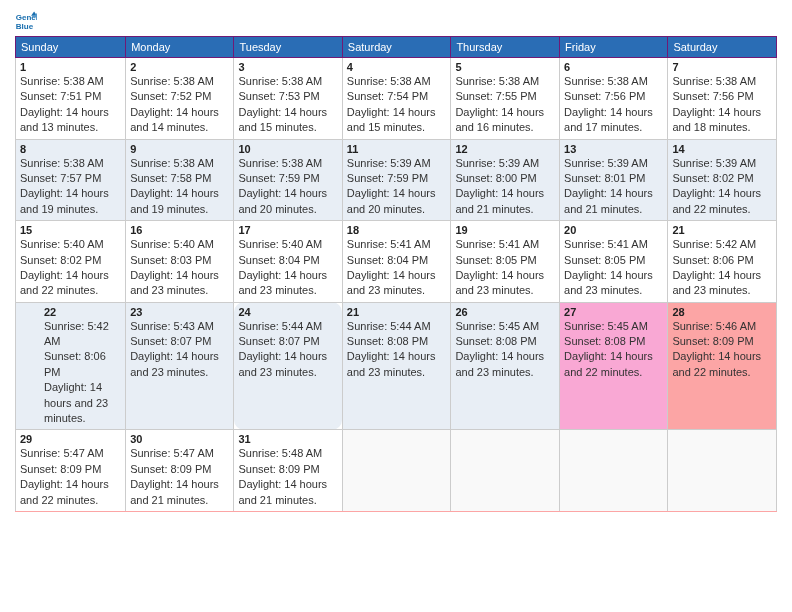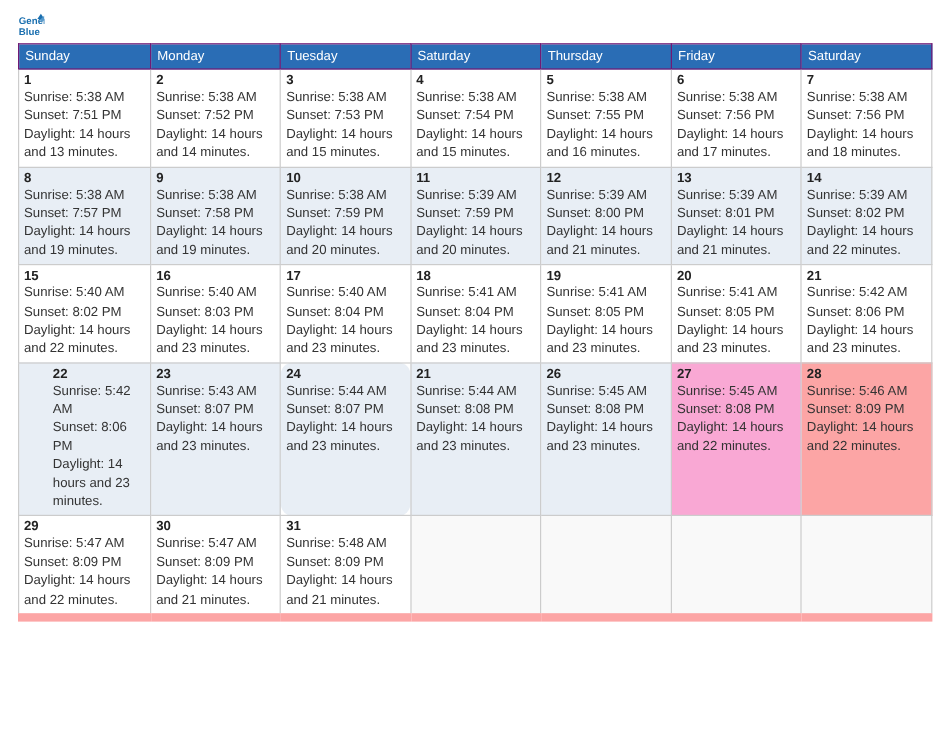--- a/index.html
+++ b/index.html
@@ -75,21 +75,21 @@
     }
     .day-info {
       color: #333;
       font-size: 11px;
       line-height: 1.4;
     }
     .empty-cell {
       background: #f9f9f9 !important;
     }
     .calendar tr:last-child td {
-      border-bottom: 7px solid #fca5a5;
+      border-bottom: 1px solid #fca5a5;
     }
   </style>
 </head>
 <body>
 
 <div class="page">
   <div class="header-top">
     <div class="logo">
       <svg class="logo-icon" viewBox="0 0 30 30">
         <text x="1" y="14" font-size="11" font-weight="bold" fill="#1a6faf">General</text>

